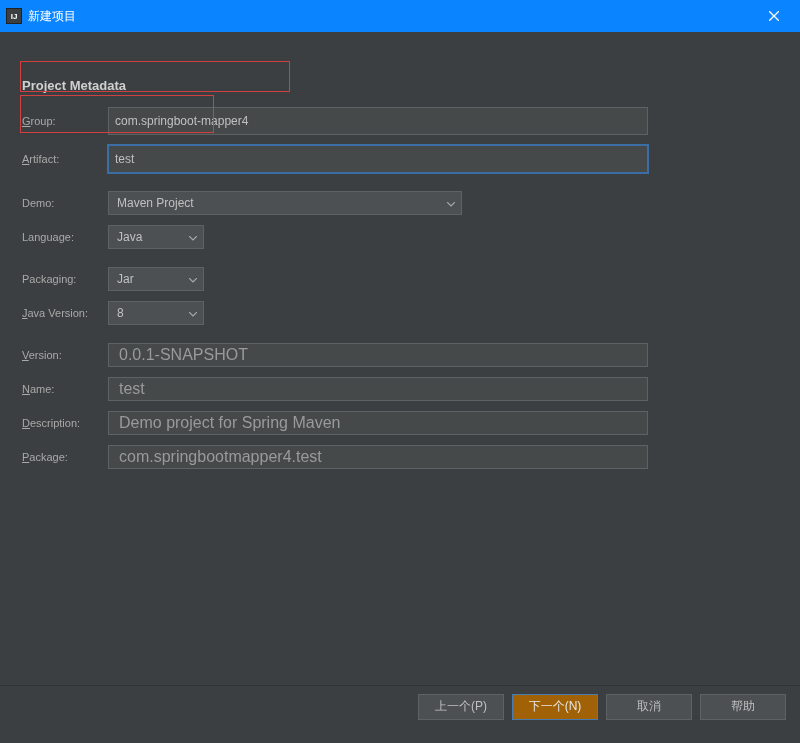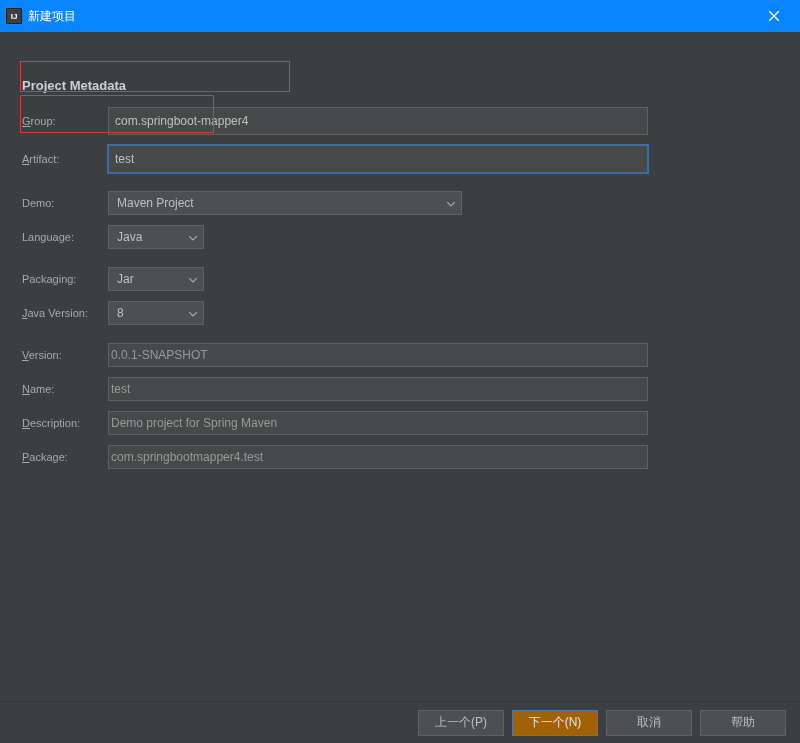--- a/index.html
+++ b/index.html
@@ -79,22 +79,22 @@
       border: 1px solid #3b6ea5;
       box-shadow: 0 0 0 1px #3b6ea5;
     }
     .readonly-field {
       flex: 1;
       max-width: 540px;
       height: 24px;
       background: #45494a;
       border: 1px solid #5e6264;
       color: #9a9a9a;
-      padding: 3px 2px;
-      font-size: 12px;
+      padding: 3px 10px;
+      font-size: 16px;
       line-height: 16px;
     }
     .dropdown {
       height: 24px;
       background: #4c5052;
       border: 1px solid #5e6264;
       color: #c0c0c0;
       padding: 0 22px 0 8px;
       font-size: 12px;
       display: inline-flex;
@@ -114,21 +114,21 @@
     .spacer-sm { height: 8px; }
     .highlight-box {
       position: absolute;
       border: 1px solid #d04040;
       pointer-events: none;
     }
     #hl1 { left: 20px; top: 61px; width: 270px; height: 31px; }
     #hl2 { left: 20px; top: 95px; width: 194px; height: 38px; }
     .button-bar {
       position: absolute;
-      bottom: 0; left: 0; right: 0;
+      bottom: 16px; left: 0; right: 0;
       height: 42px;
       border-top: 1px solid #313335;
       display: flex;
       justify-content: flex-end;
       align-items: center;
       gap: 8px;
       padding: 0 14px;
       background: #3c3f41;
     }
     .btn {

